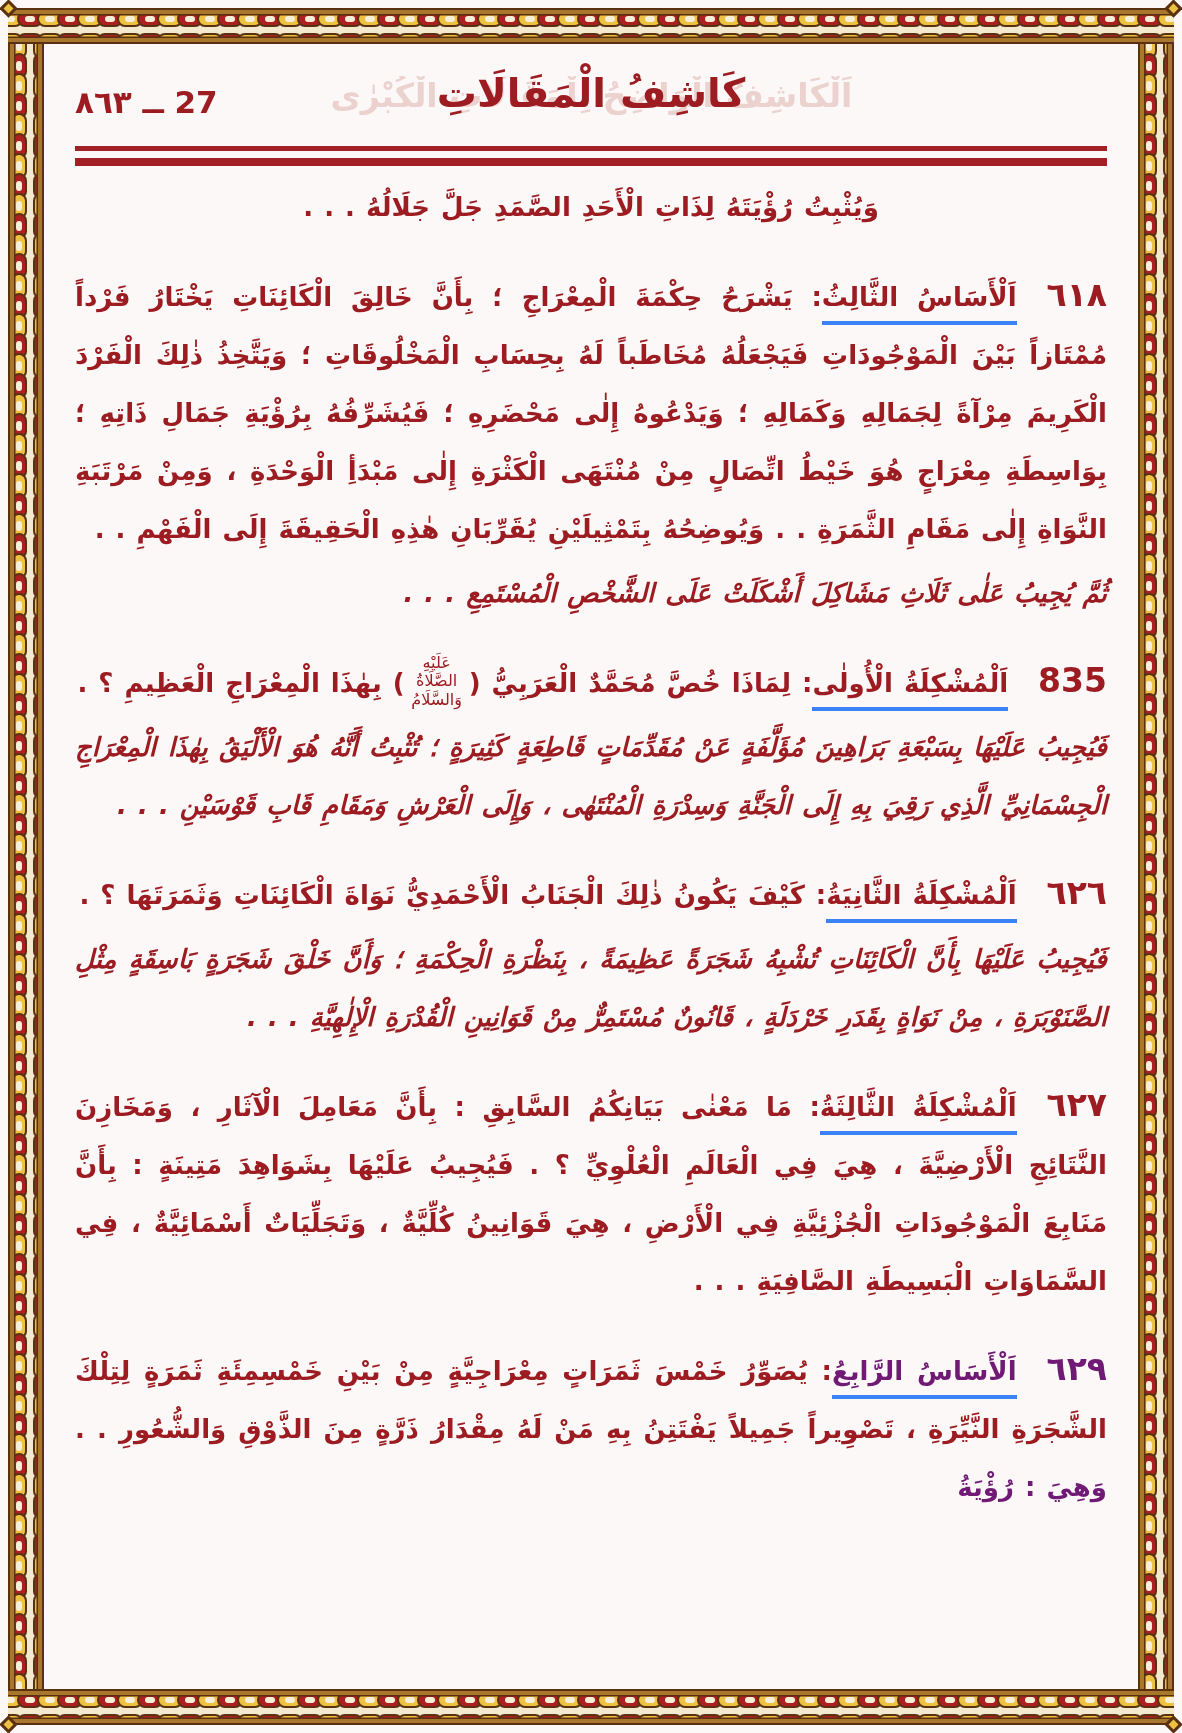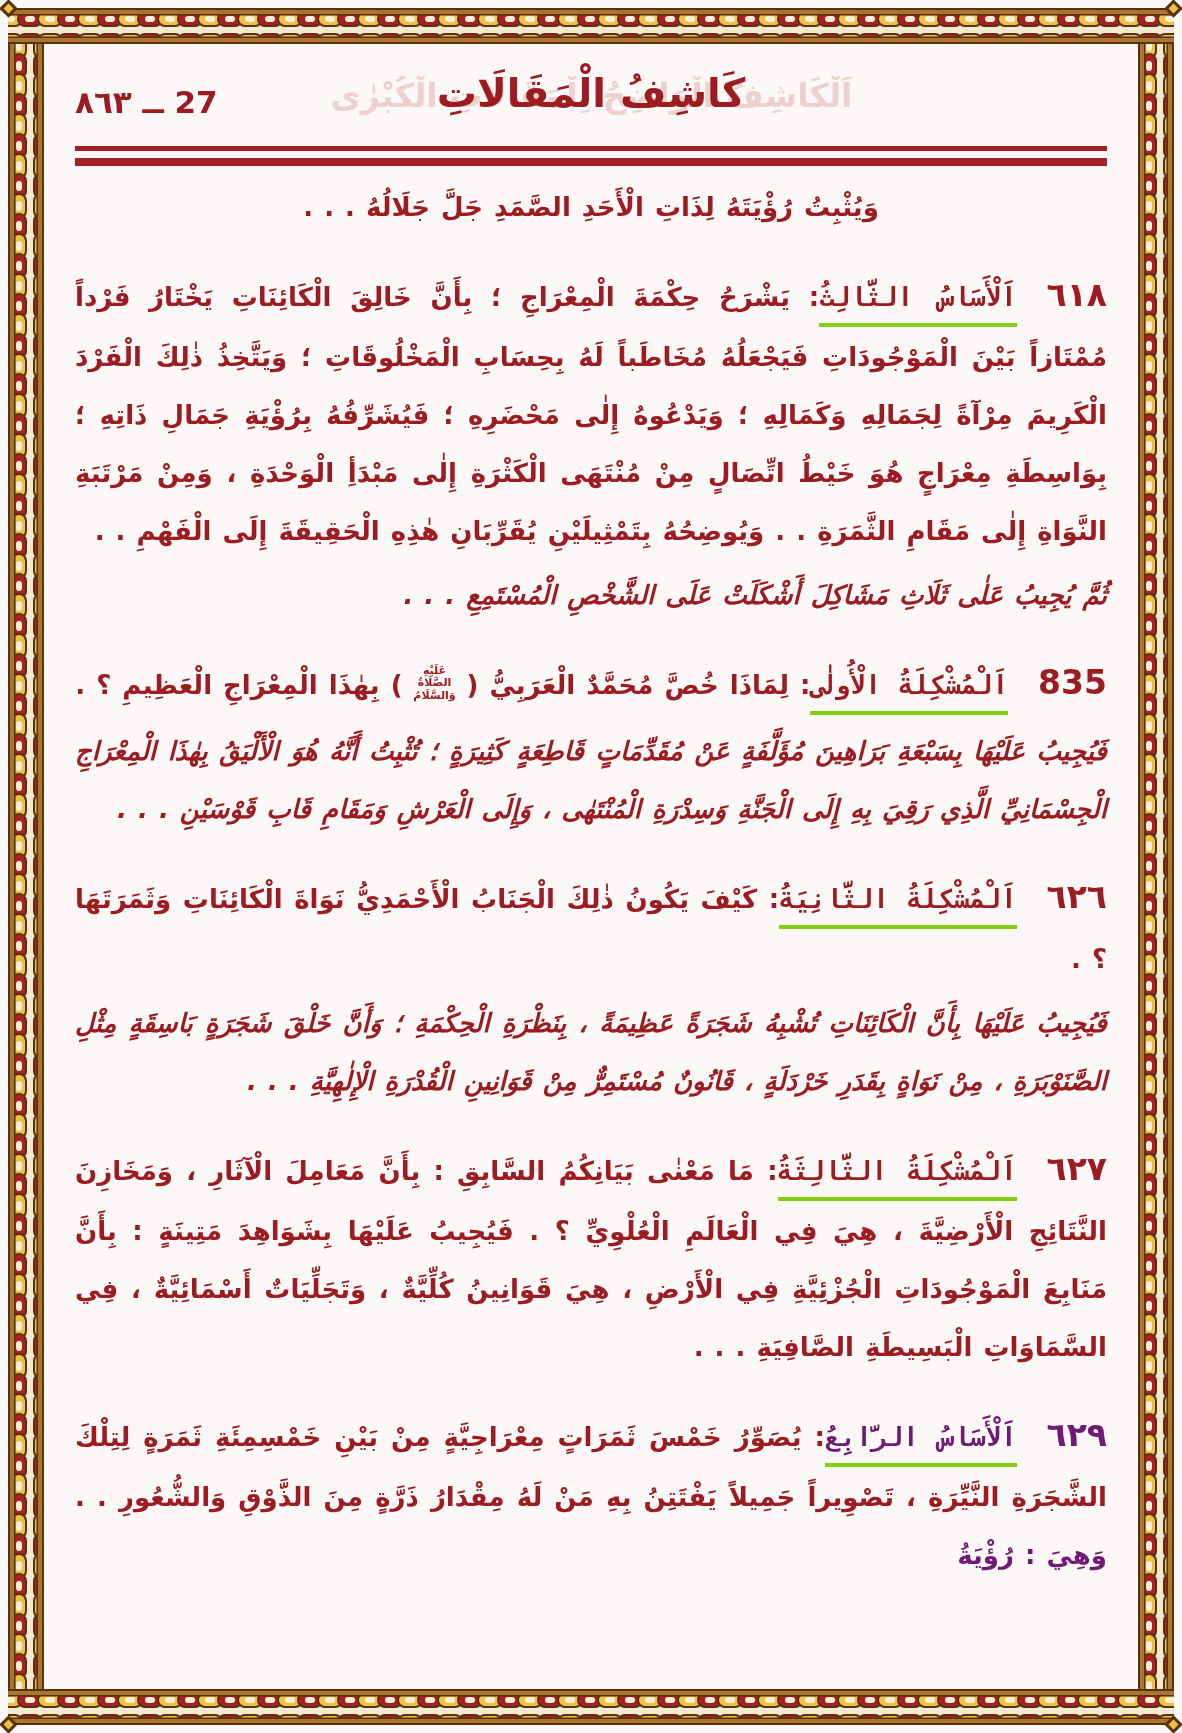--- a/index.html
+++ b/index.html
@@ -20,24 +20,24 @@
   .watermark{position:absolute;left:1px;right:0;top:18px;font-size:33px;font-weight:bold;color:#ecd2cf;white-space:nowrap;overflow:hidden;}
   .title{position:relative;display:inline-block;margin-top:12px;font-size:40px;font-weight:bold;color:#9c1c22;}
   .rule{height:7px;border-top:5px solid #a32026;border-bottom:8px solid #a32026;}
 
   .body{margin-top:12px;}
   p.line{margin:0;font-size:26px;font-weight:bold;color:#9c1c22;line-height:58px;text-align:justify;text-justify:inter-word;word-spacing:2px;}
   p.intro{text-align:center;margin-bottom:8px;}
   .sec{margin-top:30px;}
   .sec p.line + p.line{margin-top:6px;font-style:italic;}
   .num{font-size:33px;margin-left:30px;letter-spacing:2px;}
-  .heading{border-bottom:4px solid #84cc16;padding-bottom:9px;font-family:Liberation Mono, monospace;}
+  .heading{border-bottom:4px solid #3b82f6;padding-bottom:9px;}
   .black{color:#161616;}
   .red{color:#701a75;}
-  .honorific{display:inline-block;vertical-align:middle;width:60px;margin:0 2px;font-size:11px;line-height:1.15;text-align:center;font-weight:bold;color:#9c1c22;transform:translateY(-3px);}
+  .honorific{display:inline-block;vertical-align:middle;width:60px;margin:0 2px;font-size:16px;line-height:1.15;text-align:center;font-weight:normal;color:#9c1c22;transform:translateY(-3px);}
   .honorific span{display:block;}
 </style>
 </head>
 <body>
 
 <div class="page">
 
   <svg class="b" style="left:8px;top:8px" width="1166" height="36">
     <defs>
       <pattern id="pT" width="40" height="22" patternUnits="userSpaceOnUse">

